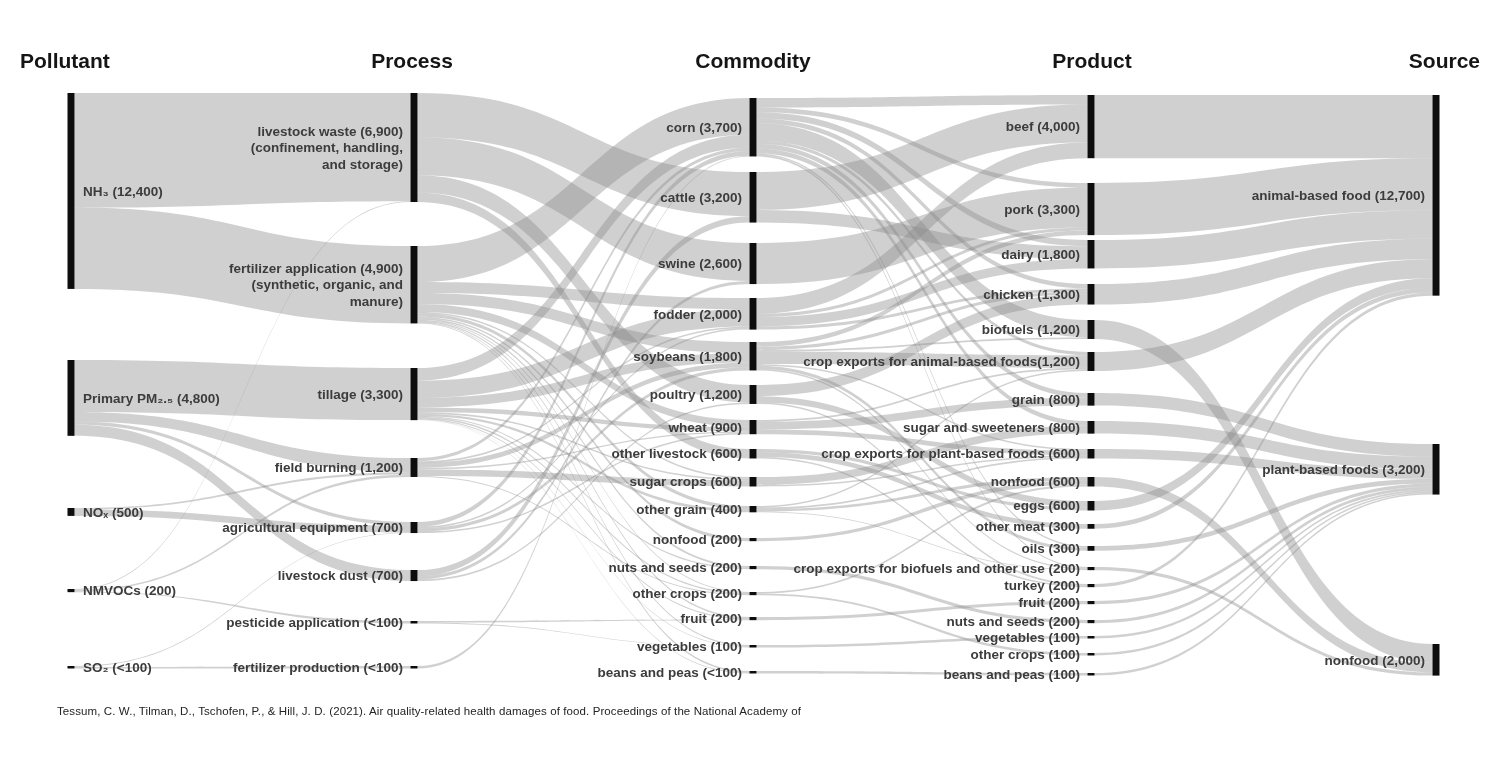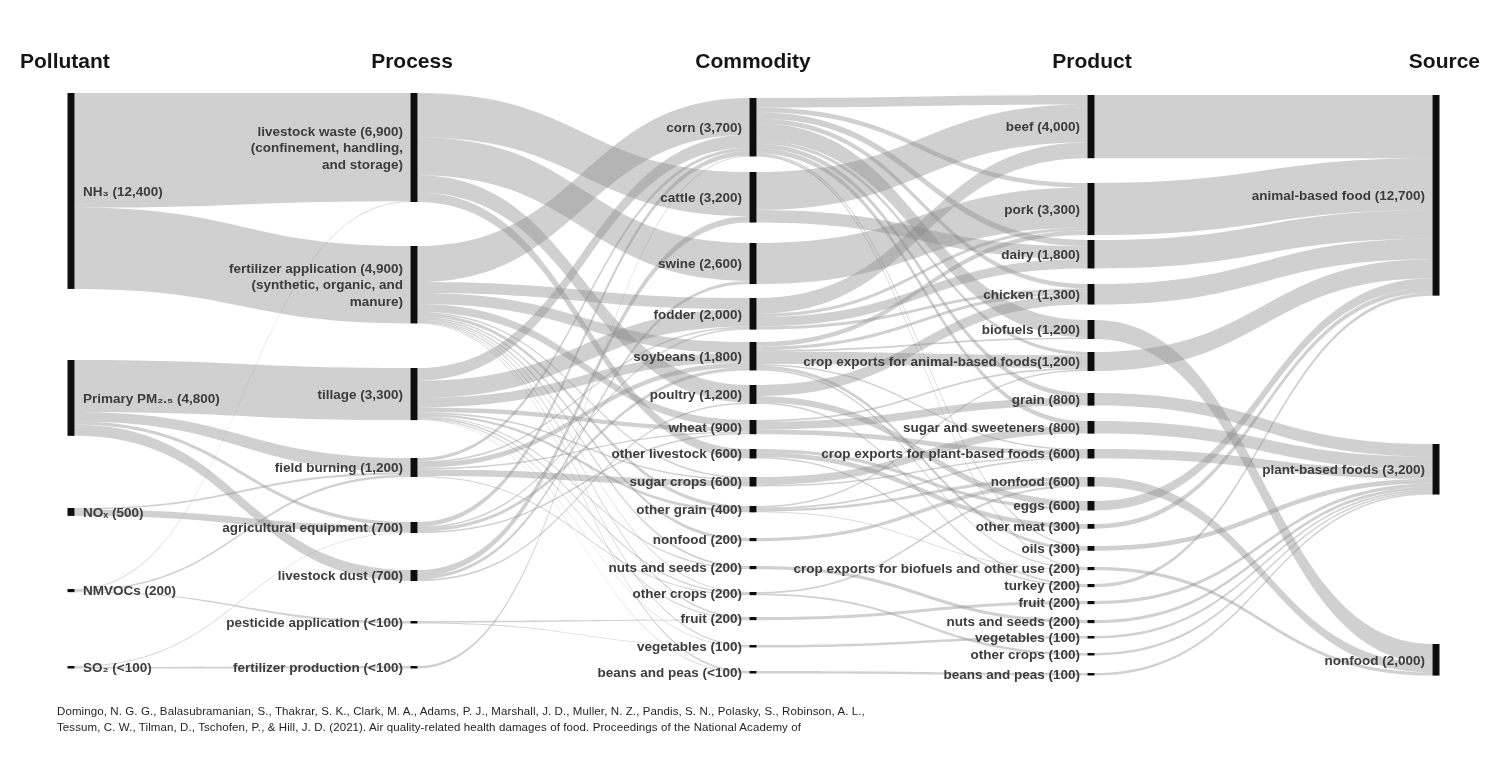--- a/index.html
+++ b/index.html
@@ -248,15 +248,14 @@
         <text x="20" y="68" text-anchor="start" font-size="21" font-weight="bold" fill="#151515">Pollutant</text>
         <text x="412" y="68" text-anchor="middle" font-size="21" font-weight="bold" fill="#151515">Process</text>
         <text x="753" y="68" text-anchor="middle" font-size="21" font-weight="bold" fill="#151515">Commodity</text>
         <text x="1092" y="68" text-anchor="middle" font-size="21" font-weight="bold" fill="#151515">Product</text>
         <text x="1480" y="68" text-anchor="end" font-size="21" font-weight="bold" fill="#151515">Source</text>
       </g>
     </svg>
 </div>
 
 <div class="citation">
-  <div>Domingo, N. G. G., Balasubramanian, S., Thakrar, S. K., Clark, M. A., Adams, P. J., Marshall, J. D., Muller, N. Z., Pandis, S. N., Polasky, S., Robinson, A. L.,</div>
   <div>Tessum, C. W., Tilman, D., Tschofen, P., &amp; Hill, J. D. (2021). Air quality-related health damages of food. Proceedings of the National Academy of</div>
 </div>
 
 </body></html>

